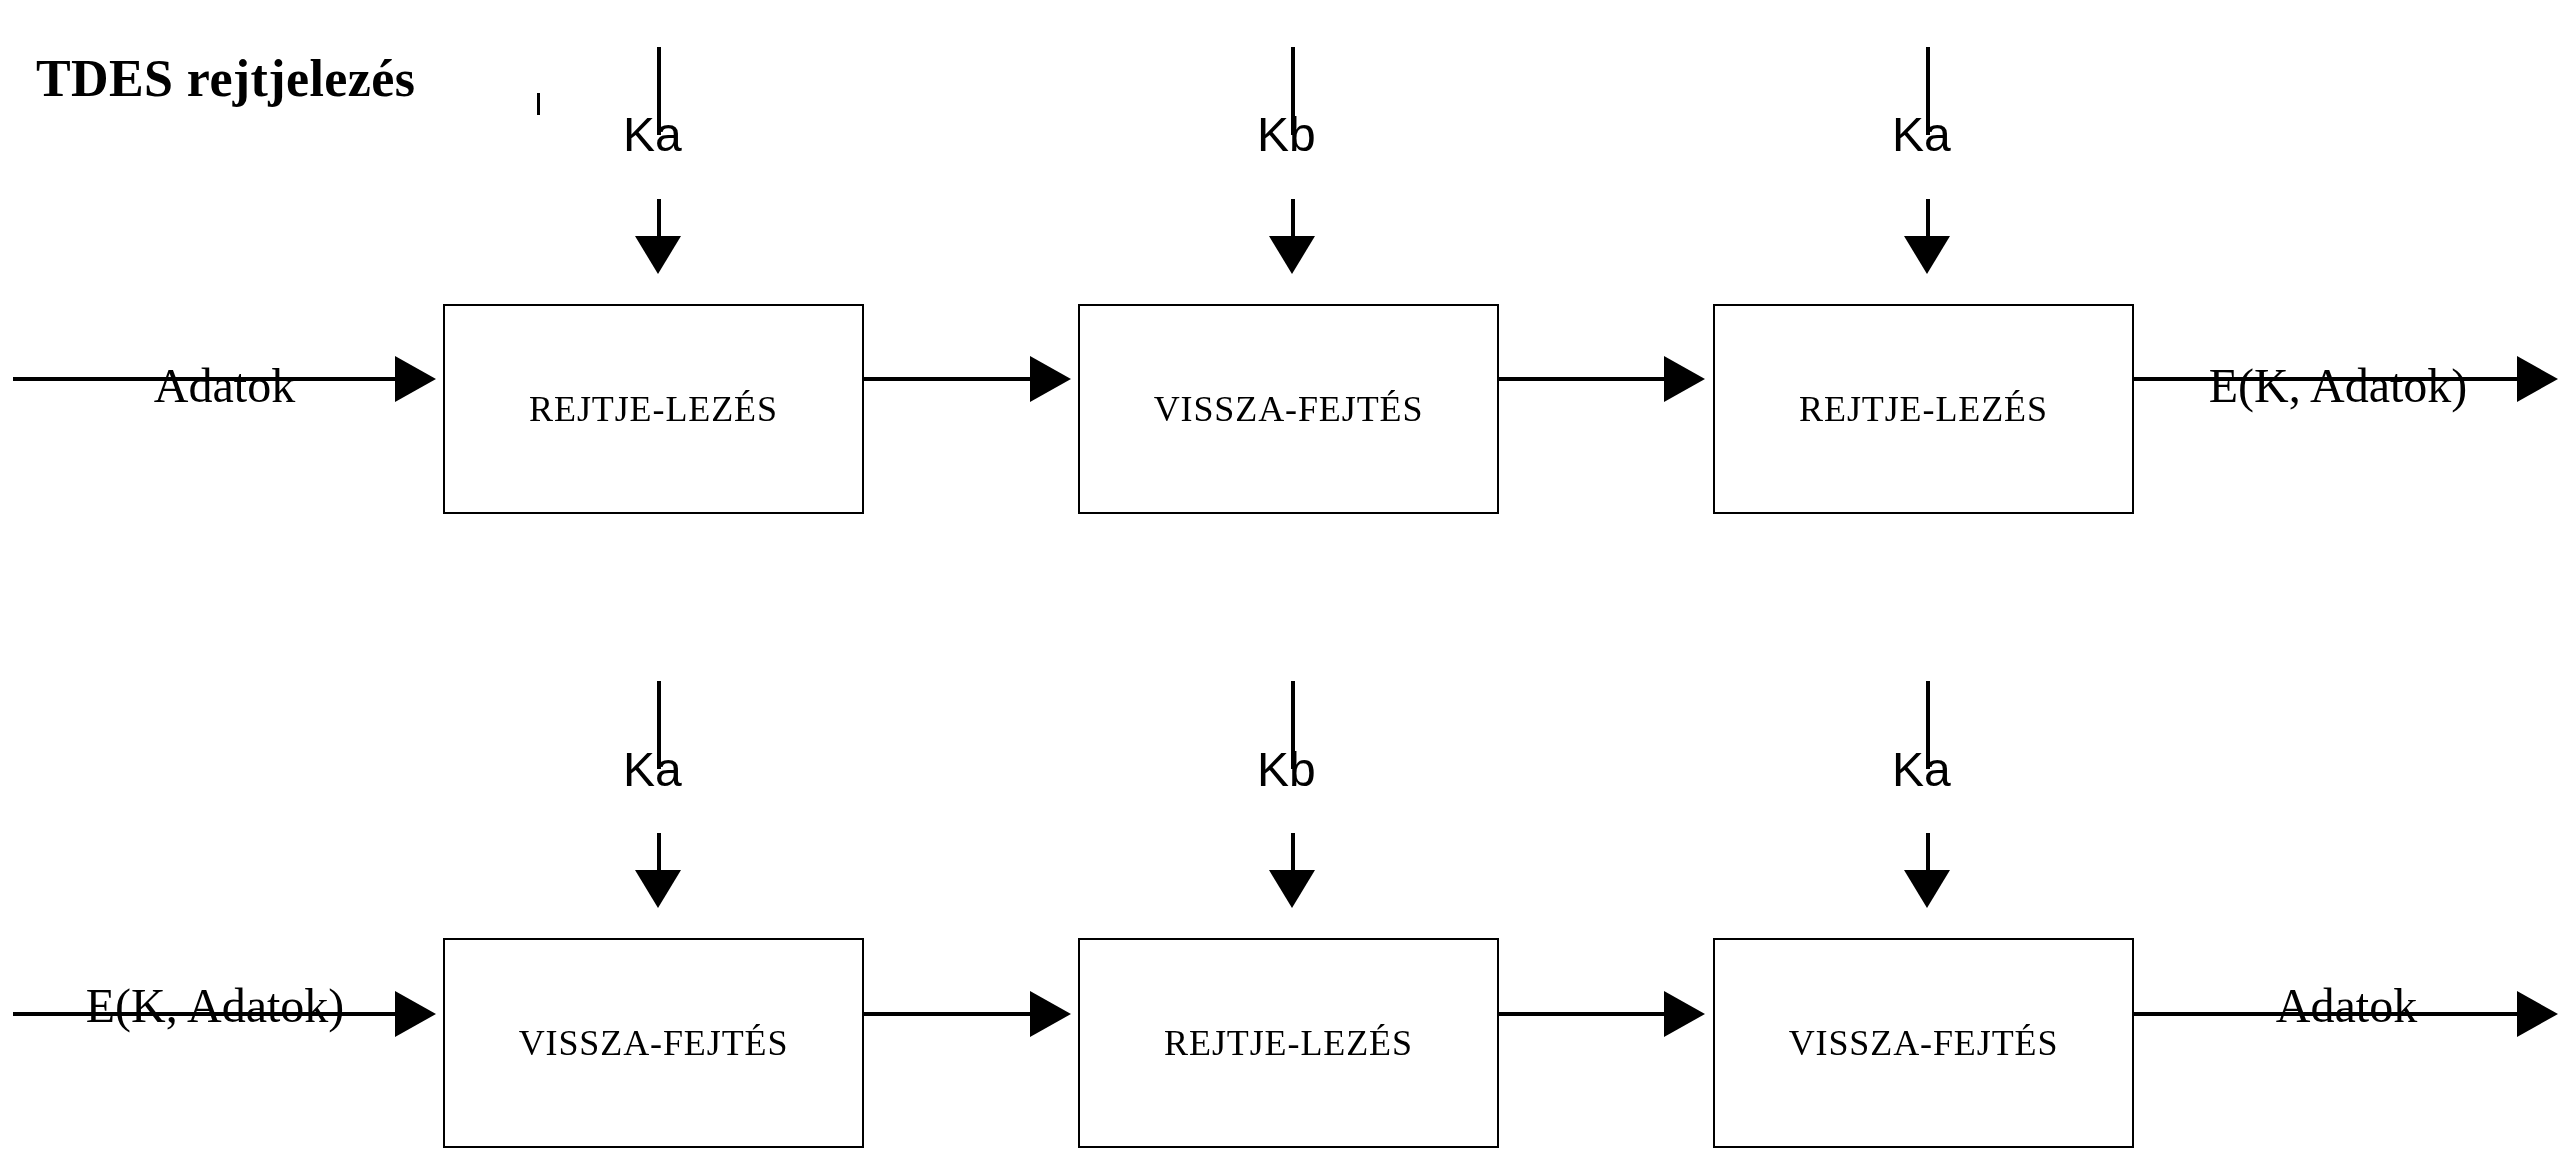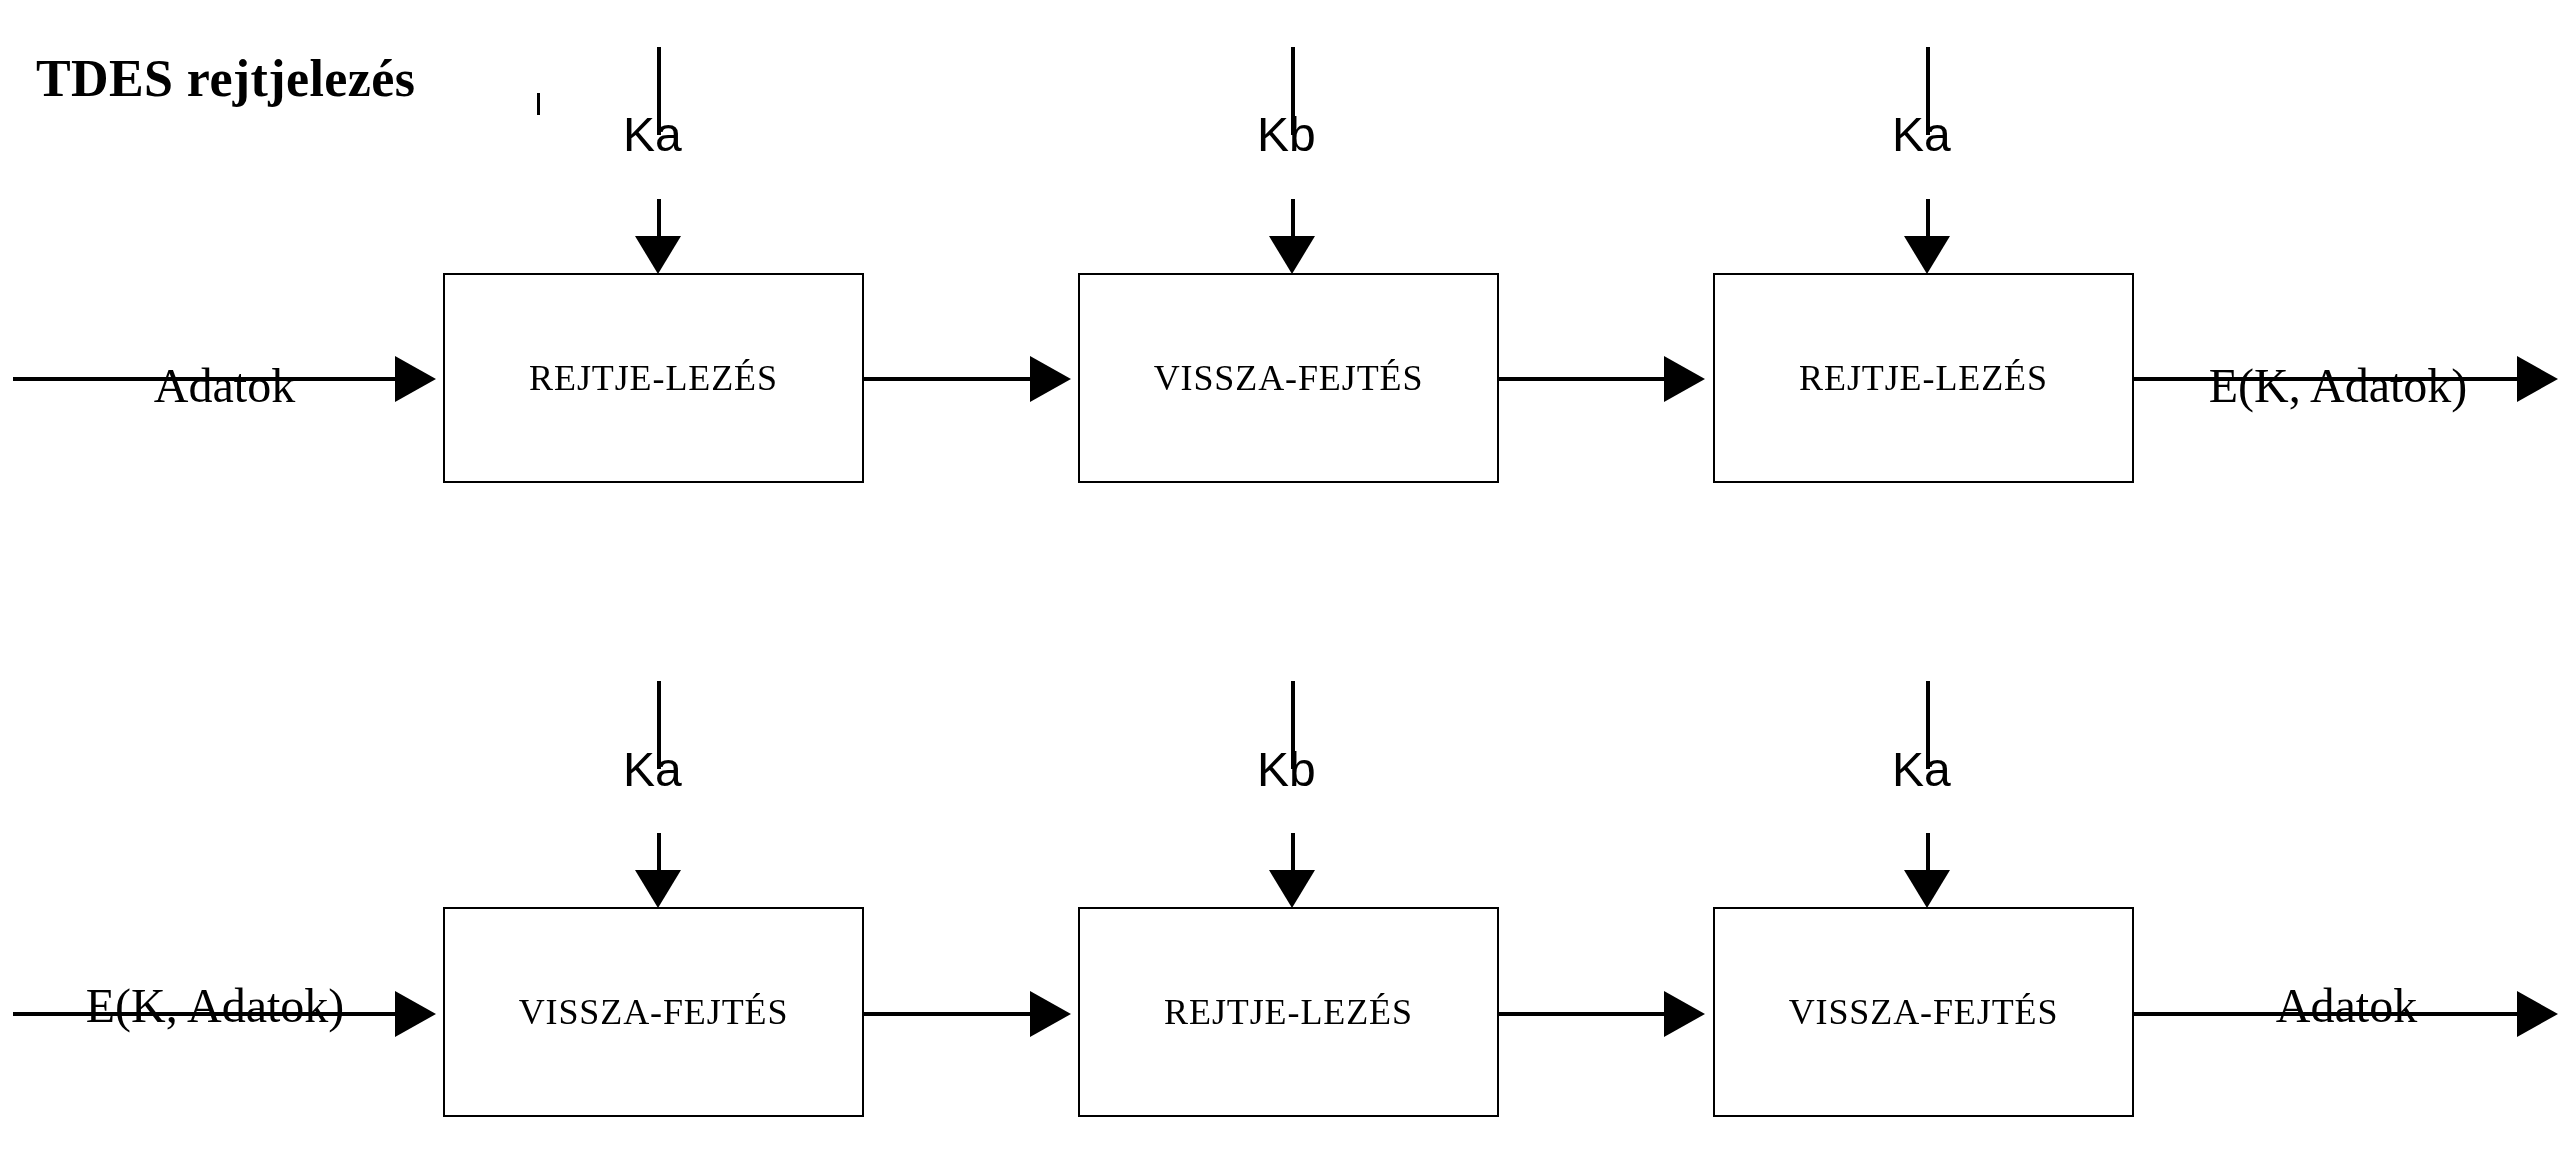--- a/index.html
+++ b/index.html
@@ -39,20 +39,21 @@
 
   
   .proc-box {
     position: absolute;
     box-sizing: border-box;
     border: 2.7px solid #000000;
     background: #ffffff;
     display: flex;
     align-items: center;
     justify-content: center;
+    margin-top: 31px;
   }
   .proc-label {
     font-family: "Liberation Serif", serif;
     font-size: 36px;
     color: #000000;
     white-space: nowrap;
     letter-spacing: 0.9px;
   }
 
   

